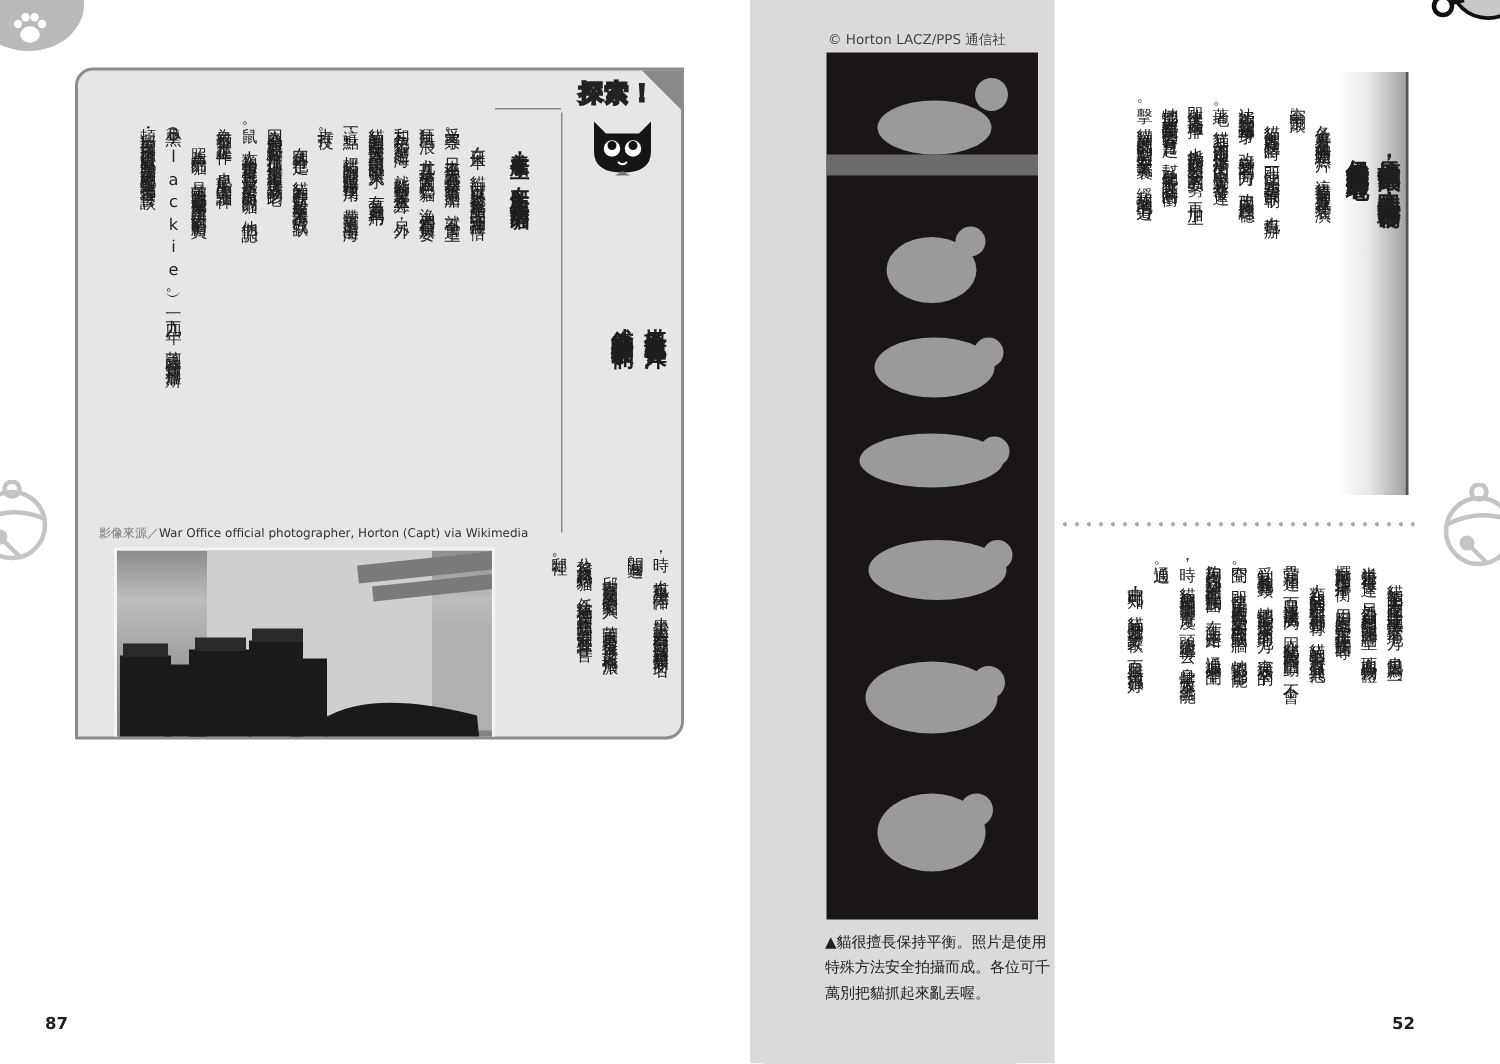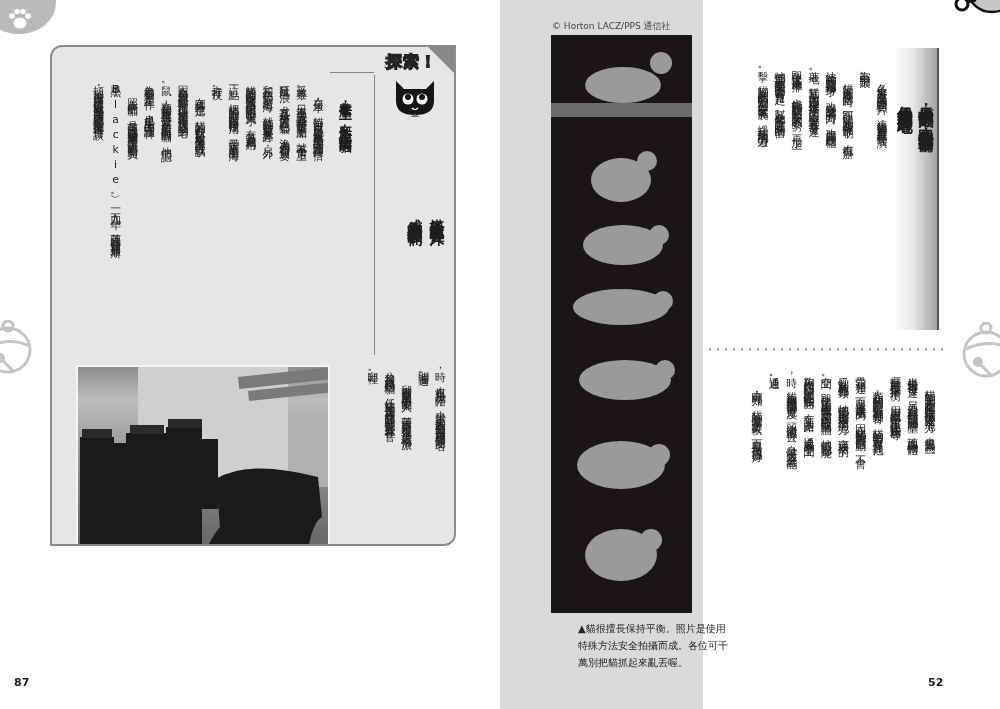--- a/index.html
+++ b/index.html
@@ -18,21 +18,21 @@
   #paw-tab {
     position: absolute; left: -18px; top: -28px; width: 74px; height: 62px;
     border-radius: 50%; background: #b9b9b9;
   }
   #paw-tab svg { position: absolute; left: 26px; top: 36px; }
   #bell-left { position: absolute; left: -12px; top: 320px; }
   #bell-right { position: absolute; left: 958px; top: 322px; }
   #knob-right { position: absolute; left: 950px; top: -14px; }
 
   #side-panel {
-    position: absolute; left: 50px; top: 45px; width: 406px; height: 501px;
+    position: absolute; left: 50px; top: 45px; width: 406px; height: 448px;
     background: #e6e6e6; border: 2px solid #8c8c8c; border-radius: 12px 0 12px 0;
     box-sizing: border-box; overflow: hidden;
   }
   #side-panel::after {
     content: ""; position: absolute; right: -2px; top: -2px;
     border-style: solid; border-width: 0 30px 30px 0;
     border-color: transparent #888 transparent transparent;
   }
   #explore-badge {
     position: absolute; left: 334px; top: 5px;
@@ -67,35 +67,35 @@
   #churchill-photo {
     position: absolute; left: 24px; top: 318px; width: 254px; height: 276px;
     border: 2px solid #f4f4f4; box-sizing: border-box; overflow: hidden;
     background: linear-gradient(180deg, #8c8c8c 0%, #bdbdbd 12%, #9a9a9a 30%, #6d6d6d 60%, #505050 100%);
   }
   #left-body-2 {
     position: absolute; left: 286px; top: 316px; width: 110px; height: 270px;
     font-size: 10.8px; line-height: 16.9px; letter-spacing: 2px;
     display: flex; flex-direction: row-reverse;
   }
-  #page-num-left { position: absolute; left: 14px; top: 676px; font-size: 11px; font-weight: bold; }
+  #page-num-left { position: absolute; left: 30px; top: 676px; font-size: 11px; font-weight: bold; }
 
   
   #grey-strip {
     position: absolute; left: 500px; top: 0; width: 203px; height: 709px; background: #dadada;
   }
   #photo-copyright {
     position: absolute; left: 552px; top: 20px; font-size: 9px; color: #444;
   }
   #falling-cat-photo {
     position: absolute; left: 551px; top: 35px; width: 141px; height: 578px;
     background: #1b1616; overflow: hidden;
   }
   #photo-caption {
-    position: absolute; left: 578px; top: 620px; width: 150px;
+    position: absolute; left: 550px; top: 620px; width: 150px;
     font-size: 10px; line-height: 17px; color: #222;
   }
   #right-heading-box {
     position: absolute; left: 893px; top: 48px; width: 44px; height: 282px;
     background: linear-gradient(90deg, #ffffff 0%, #e7e7e7 45%, #a3a3a3 100%);
     border-right: 2px solid #555;
   }
   #right-heading {
     position: absolute; left: 894px; top: 56px; height: 270px;
     font-size: 15.5px; font-weight: bold; line-height: 21px; letter-spacing: 1px;
@@ -167,20 +167,23 @@
     <div class="col">去打仗。</div>
     <div class="col">　在國外也是，貓的存在對於船隻來說不可或缺，</div>
     <div class="col">因為船員需要貓幫忙抓住破壞船上糧食與貨物的老</div>
     <div class="col">鼠。人類相當重視且寵愛一起搭船出海的貓，他們認</div>
     <div class="col">為貓不只是在工作，也是船上的守護神。</div>
     <div class="col">　照片中的貓，是英國戰艦威爾斯王子號的貓船員</div>
     <div class="col">小黑（Blackie）。一九四一年，英國時任首相溫斯</div>
     <div class="col">頓・邱吉爾搭乘這艘戰艦與美國總統羅斯福進行會談</div>
   </div>
 
+  <div id="photo-credit">
+    <span class="cjk">影像來源／</span><span>War Office official photographer, Horton (Capt) via Wikimedia</span>
+  </div>
   <div id="churchill-photo" title="Churchill bending to pet the black ship's cat Blackie on the deck of HMS Prince of Wales while sailors look on">
     <svg width="250" height="272" viewBox="0 0 250 272">
       <rect x="60" y="0" width="150" height="110" fill="#cfcfcf"></rect>
       <rect x="160" y="10" width="90" height="12" fill="#7a7a7a" transform="rotate(-6 160 10)"></rect>
       <rect x="170" y="24" width="80" height="10" fill="#7a7a7a" transform="rotate(-6 170 24)"></rect>
       <rect x="210" y="50" width="40" height="70" fill="#b0b0b0"></rect>
       <rect x="0" y="190" width="250" height="82" fill="#5d5d5d"></rect>
       <g fill="#1a1a1a">
         <rect x="2" y="70" width="34" height="140"></rect>
         <rect x="32" y="76" width="28" height="126"></rect>

